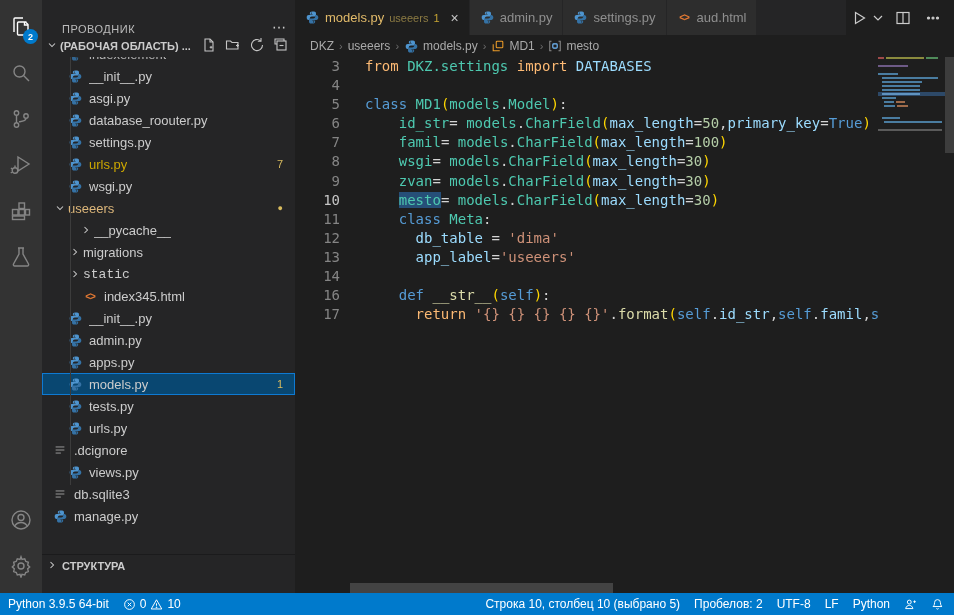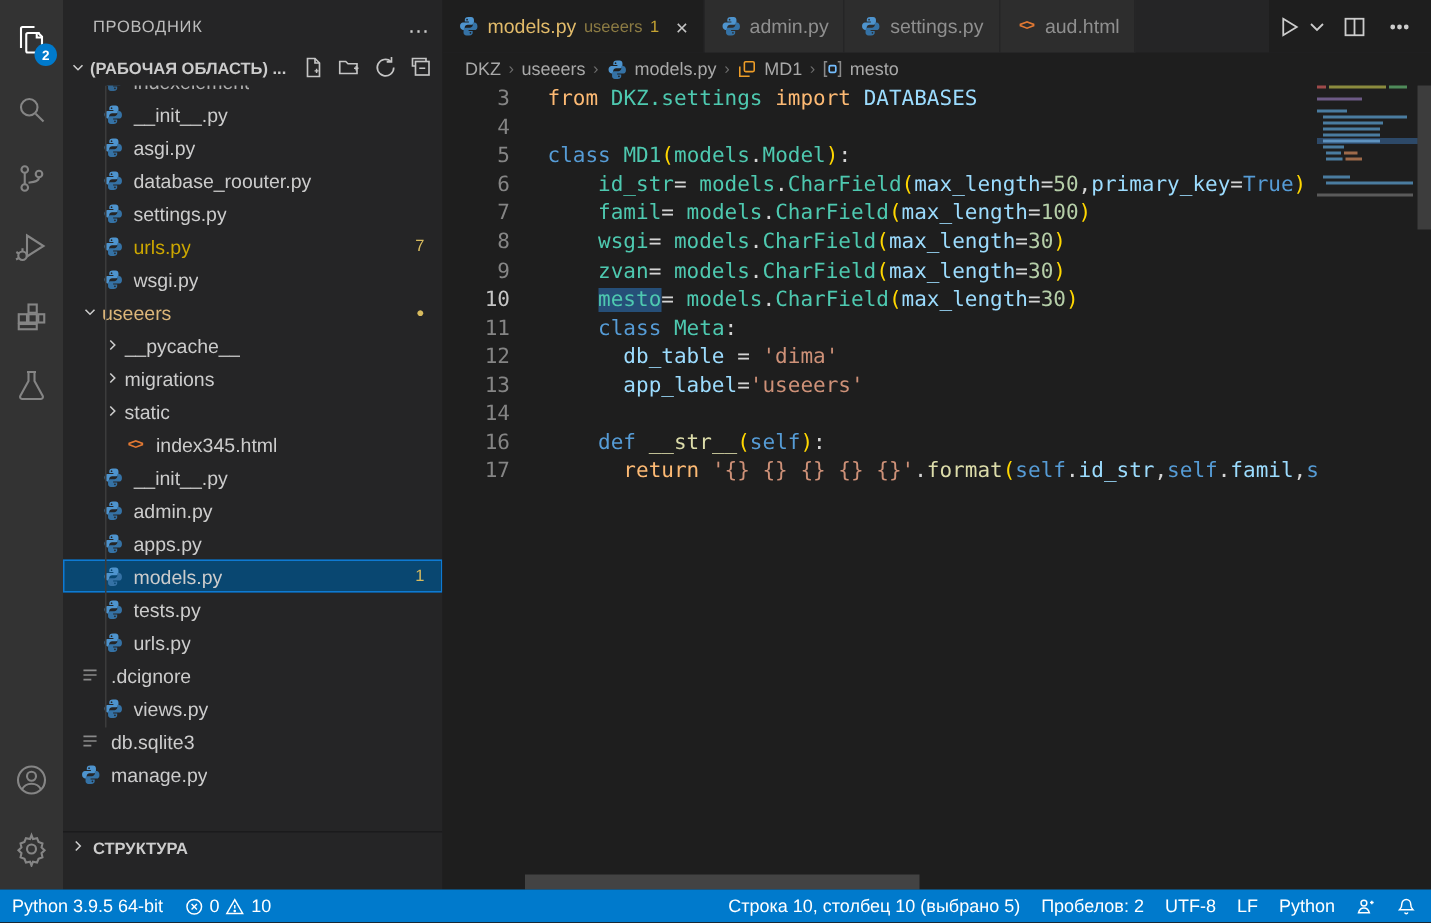--- a/index.html
+++ b/index.html
@@ -13,21 +13,21 @@
   .ab-top{top:4px;}
   .ab-bottom{bottom:4px;}
   .ab-item{position:relative;width:42px;height:46px;display:flex;align-items:center;justify-content:center;cursor:pointer;}
   .ab-item svg{width:24px;height:24px;stroke:#858585;fill:none;stroke-width:1.4;}
   .ab-item.active svg{stroke:#ffffff;}
   .ab-badge{position:absolute;right:4px;bottom:6px;min-width:15px;height:15px;border-radius:50%;
             background:#007acc;color:#fff;font-size:9px;font-weight:bold;display:flex;align-items:center;justify-content:center;}
 
   
   .sidebar{position:absolute;left:42px;top:0;width:253px;bottom:22px;background:#252526;overflow:hidden;}
-  .side-title{height:35px;display:flex;align-items:flex-start;padding:12px 8px 0 20px;font-size:11px;color:#bbbbbb;letter-spacing:.5px;}
+  .side-title{height:35px;display:flex;align-items:flex-end;padding:12px 8px 0 20px;font-size:11px;color:#bbbbbb;letter-spacing:.5px;}
   .side-title .dots{margin-left:auto;color:#cccccc;font-size:14px;letter-spacing:1px;cursor:pointer;}
   .ws-header{height:22px;display:flex;align-items:center;font-size:11px;font-weight:bold;color:#cccccc;padding:0 6px 0 4px;}
   .ws-header .chev{margin-right:2px;}
   .ws-actions{margin-left:auto;display:flex;gap:8px;}
   .ws-actions svg{width:16px;height:16px;stroke:#c5c5c5;fill:none;stroke-width:1.1;cursor:pointer;}
   .tree{position:absolute;left:0;right:0;top:57px;bottom:39px;overflow:hidden;font-size:13px;}
   .tree-inner{position:relative;margin-top:-14px;}
   .trow{position:relative;height:22px;display:flex;align-items:center;color:#cccccc;cursor:pointer;white-space:nowrap;}
   .trow .chev{width:16px;flex:none;display:flex;justify-content:center;}
   .trow .ficon{width:16px;height:16px;flex:none;margin-right:6px;display:flex;align-items:center;justify-content:center;}
@@ -253,37 +253,37 @@
           </div>
           <div class="trow mod" style="padding-left: 10px;">
             <span class="chev">
               <svg viewBox="0 0 16 16">
                 <polyline points="4,6 8,10 12,6"></polyline>
               </svg>
             </span>
             <span class="tlabel">useeers</span>
             <span class="tbadge" style="font-size: 9px;">●</span>
           </div>
-          <div class="trow" style="padding-left: 25px;">
+          <div class="trow" style="padding-left: 36px;">
             <span class="chev">
               <svg viewBox="0 0 16 16">
                 <polyline points="6,4 10,8 6,12"></polyline>
               </svg>
             </span>
             <span class="tlabel">__pycache__</span>
           </div>
           <div class="trow" style="padding-left: 25px;">
             <span class="chev">
               <svg viewBox="0 0 16 16">
                 <polyline points="6,4 10,8 6,12"></polyline>
               </svg>
             </span>
             <span class="tlabel">migrations</span>
           </div>
-          <div class="trow" style="padding-left: 25px;">
+          <div class="trow" style="padding-left: 25px; font-family: Liberation Mono, monospace;">
             <span class="chev">
               <svg viewBox="0 0 16 16">
                 <polyline points="6,4 10,8 6,12"></polyline>
               </svg>
             </span>
             <span class="tlabel">static</span>
           </div>
           <div class="trow" style="padding-left: 40px;">
             <span class="ficon">
               <span style="color:#e37933;font-weight:bold;font-size:10px;letter-spacing:-1px;">&lt;&gt;</span>

